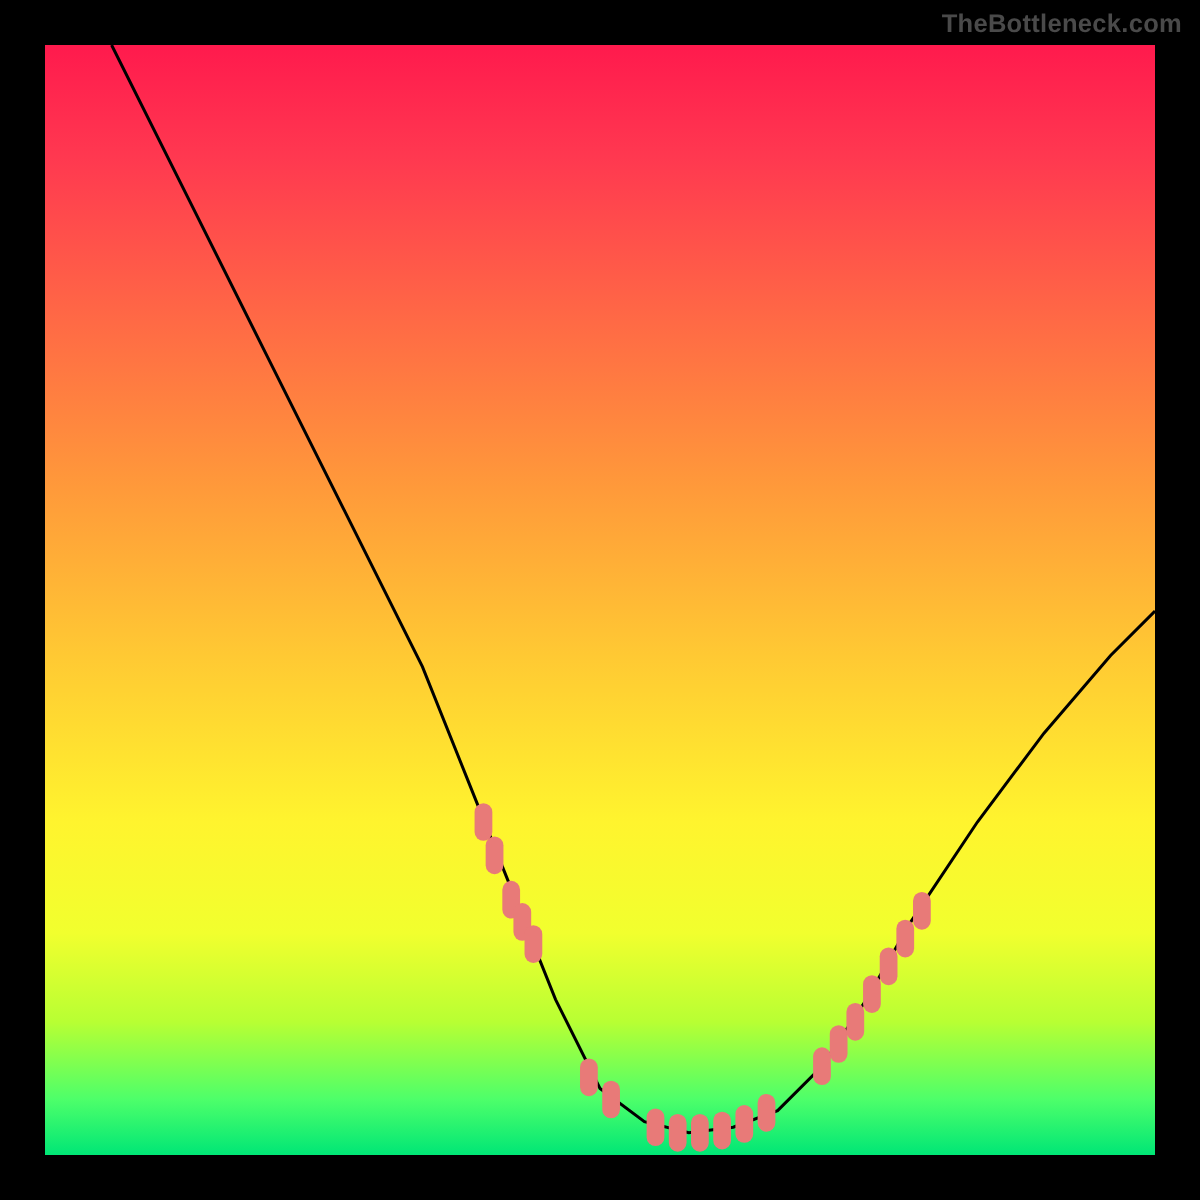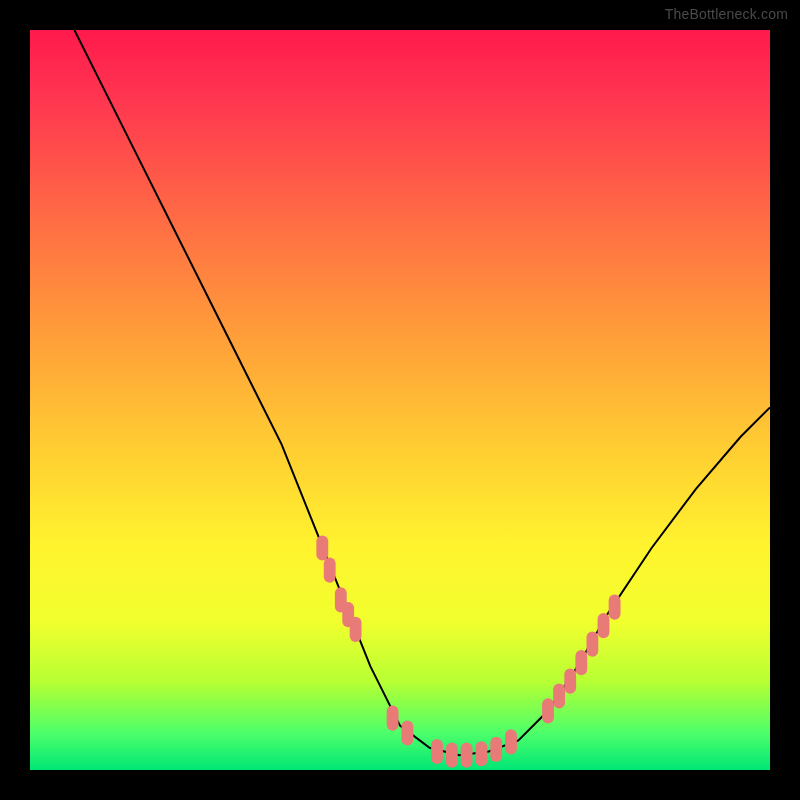--- a/index.html
+++ b/index.html
@@ -26,22 +26,22 @@
       #f1ff2e 80%,
       #b8ff33 88%,
       #4dff6a 95%,
       #00e676 100%);
   }
   .watermark {
     position: absolute;
     top: 6px;
     right: 12px;
     font-family: Arial, Helvetica, sans-serif;
-    font-size: 14px;
-    font-weight: 400;
+    font-size: 17px;
+    font-weight: 700;
     color: #4a4a4a;
     letter-spacing: 0.2px;
   }
   svg.curve {
     position: absolute;
     left: 0; top: 0;
     width: 740px;
     height: 740px;
   }
   .curve path {

